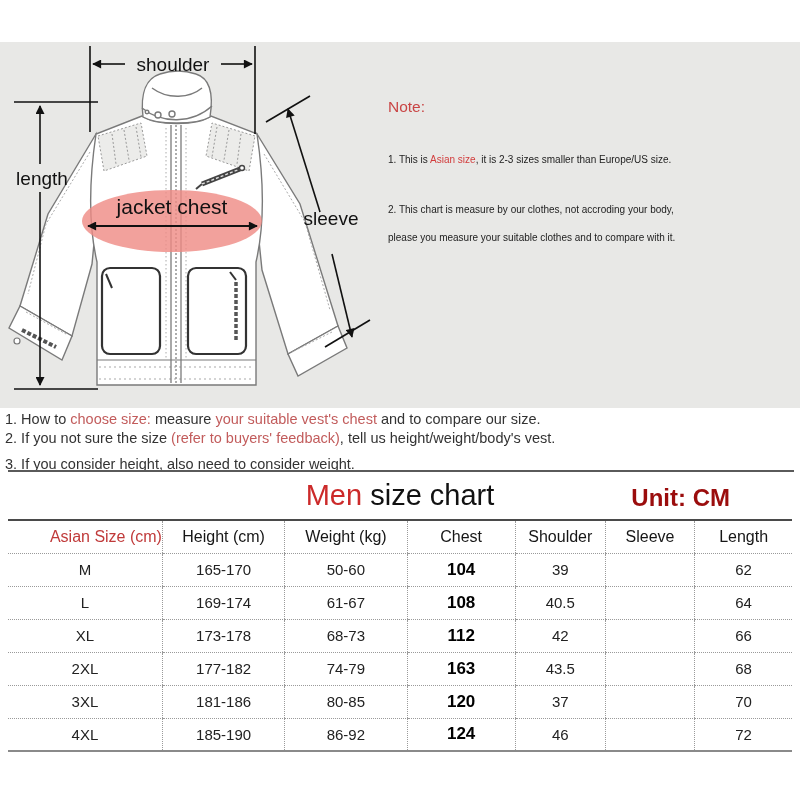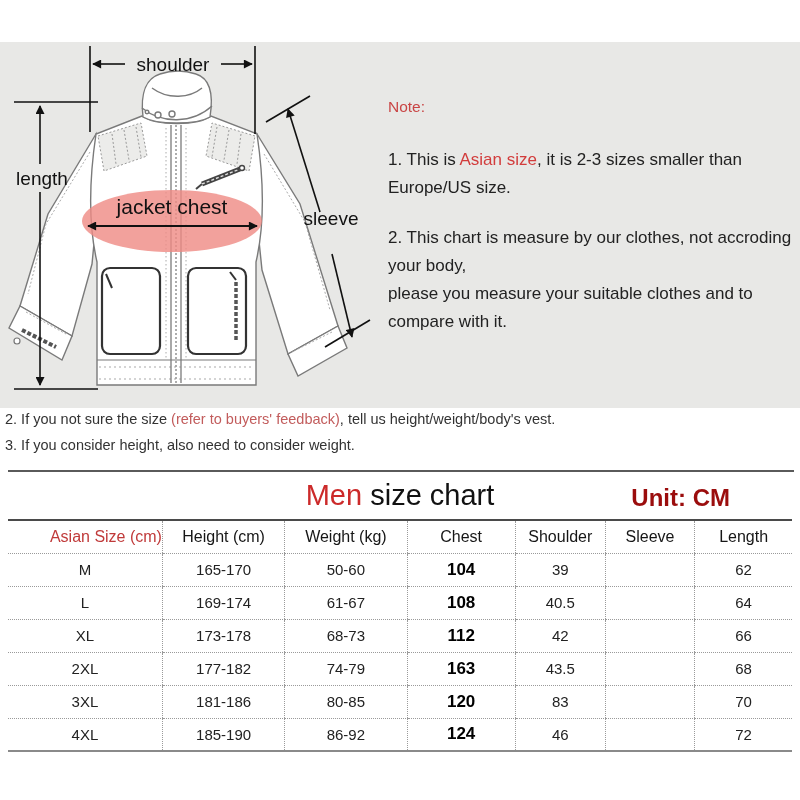--- a/index.html
+++ b/index.html
@@ -14,21 +14,21 @@
 
   
   .diagram-panel{position:absolute;top:42px;left:0;width:800px;height:366px;background:var(--panel-bg);}
   .jacket-svg{position:absolute;left:0;top:0;}
   .lbl{font-family:"Liberation Sans",sans-serif;font-size:19px;fill:#111;}
   .lbl-big{font-family:"Liberation Sans",sans-serif;font-size:21px;fill:#111;}
 
   
   .note{position:absolute;left:388px;top:56px;width:404px;}
   .note-heading{font-size:15.5px;color:var(--note-red);margin-bottom:30px;}
-  .note-item{font-size:17px;line-height:28px;margin-bottom:22px;white-space:pre-wrap;color:#222;}
+  .note-item{font-size:10px;line-height:28px;margin-bottom:22px;white-space:pre-wrap;color:#222;}
   .note .red{color:#d23c3c;}
 
   
   .tips{position:absolute;top:409px;left:5px;right:5px;padding-top:1px;}
   .tip{font-size:14.5px;line-height:19px;color:#333;}
   .tip-3{margin-top:7px;}
   .tips .red{color:var(--tip-red);}
 
   
   .divider{position:absolute;top:470px;left:8px;right:6px;border-top:2px solid #5a5a5a;}
@@ -160,20 +160,21 @@
 
     <div class="note">
       <div class="note-heading">Note:</div>
       <p class="note-item"><span>1. This is </span><span class="red">Asian size</span><span>, it is 2-3 sizes smaller than Europe/US size.</span></p>
       <p class="note-item"><span>2. This chart is measure by our clothes, not accroding your body,
 please you measure your suitable clothes and to compare with it.</span></p>
     </div>
   </div>
 
   <div class="tips">
+    <div class="tip"><span>1. How to </span><span class="red">choose size:</span><span> measure </span><span class="red">your suitable vest's chest</span><span> and to compare our size.</span></div>
     <div class="tip"><span>2. If you not sure the size </span><span class="red">(refer to buyers' feedback)</span><span>, tell us height/weight/body's vest.</span></div>
     <div class="tip tip-3"><span>3. If you consider height, also need to consider weight.</span></div>
   </div>
 
   <div class="divider"></div>
 
   <div class="chart-title-row">
     <div class="chart-title">
       <span class="title-red">Men</span><span> size chart</span>
     </div>
@@ -236,21 +237,21 @@
           <td class="chest">163</td>
           <td>43.5</td>
           <td></td>
           <td>68</td>
         </tr>
         <tr>
           <td>3XL</td>
           <td>181-186</td>
           <td>80-85</td>
           <td class="chest">120</td>
-          <td>83</td>
+          <td>37</td>
           <td></td>
           <td>70</td>
         </tr>
         <tr>
           <td>4XL</td>
           <td>185-190</td>
           <td>86-92</td>
           <td class="chest">124</td>
           <td>46</td>
           <td></td>

